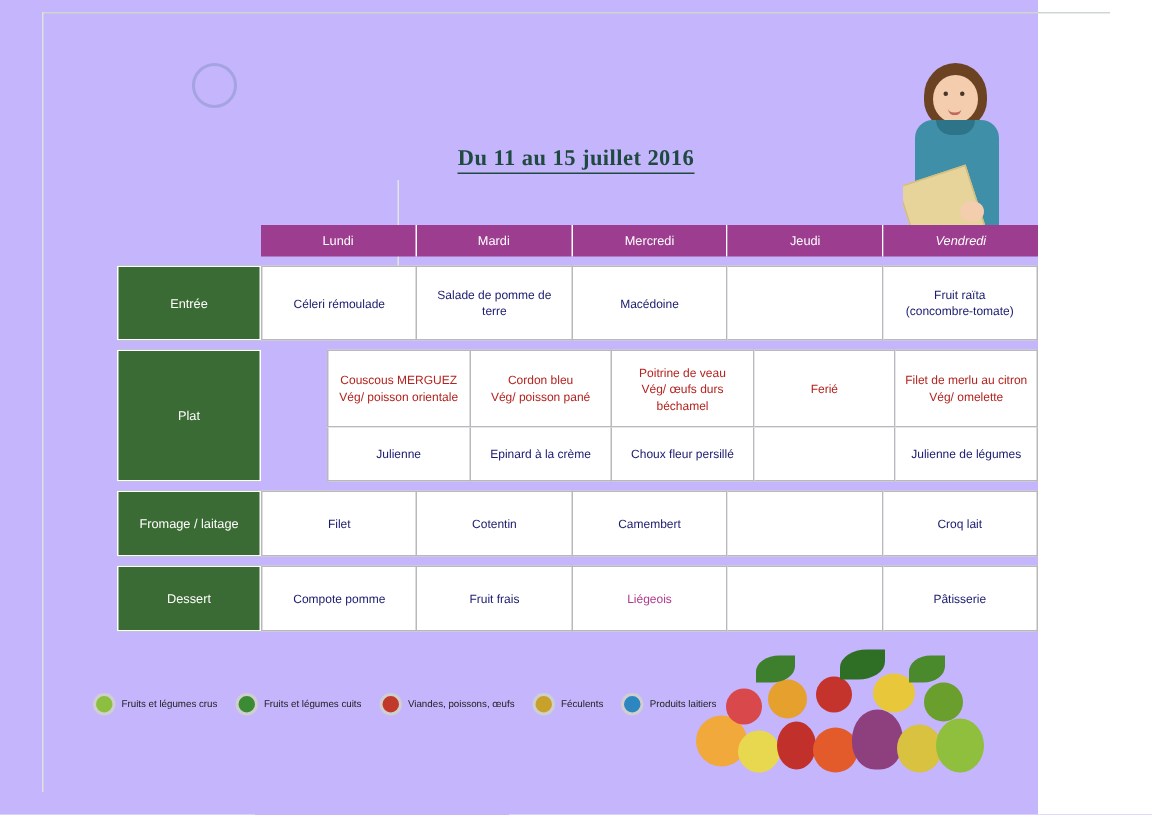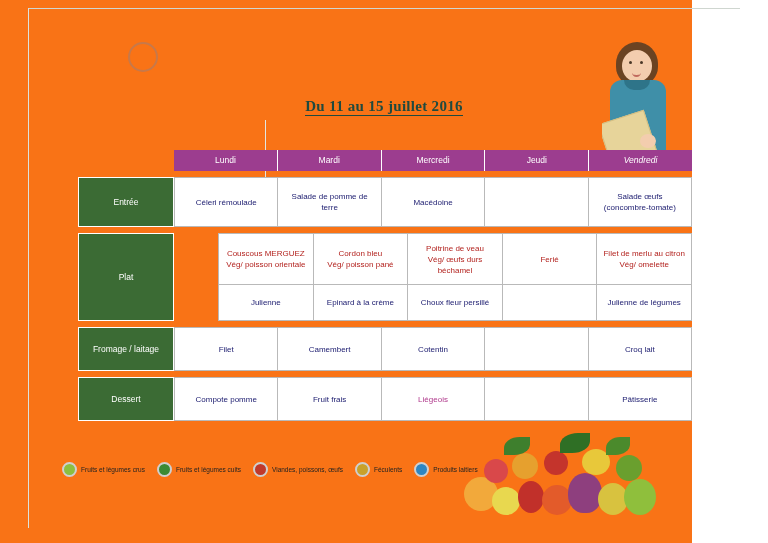--- a/index.html
+++ b/index.html
@@ -12,21 +12,21 @@
     background: #ffffff;
     font-family: "Liberation Sans", sans-serif;
     position: relative;
     overflow: hidden;
   }
   .page {
     position: absolute;
     left: 0; top: 0;
     width: 692px;
     height: 543px;
-    background: #f97316;
+    background: #c4b5fd;
   }
   
   .scan-line-top {
     position: absolute;
     left: 28px; top: 8px;
     width: 712px; height: 1px;
     background: #cfd6d0;
   }
   .scan-line-left {
     position: absolute;
@@ -316,21 +316,21 @@
         <div class="cell">
           <span>Salade de pomme de terre</span>
         </div>
         <div class="cell">
           <span>Macédoine</span>
         </div>
         <div class="cell">
           <span></span>
         </div>
         <div class="cell">
-          <span>Salade œufs</span>
+          <span>Fruit raïta</span>
           <span>(concombre-tomate)</span>
         </div>
       </div>
     </div>
 
     <div class="gap"></div>
 
     <div class="plat-block" style="height:88px;">
       <div class="lbl">Plat</div>
       <div class="plat-cells">
@@ -377,24 +377,24 @@
 
     <div class="gap"></div>
 
     <div class="row" style="height:44px;">
       <div class="lbl">Fromage / laitage</div>
       <div class="cells">
         <div class="cell">
           <span>Filet</span>
         </div>
         <div class="cell">
+          <span>Cotentin</span>
+        </div>
+        <div class="cell">
           <span>Camembert</span>
-        </div>
-        <div class="cell">
-          <span>Cotentin</span>
         </div>
         <div class="cell">
           <span></span>
         </div>
         <div class="cell">
           <span>Croq lait</span>
         </div>
       </div>
     </div>
 

